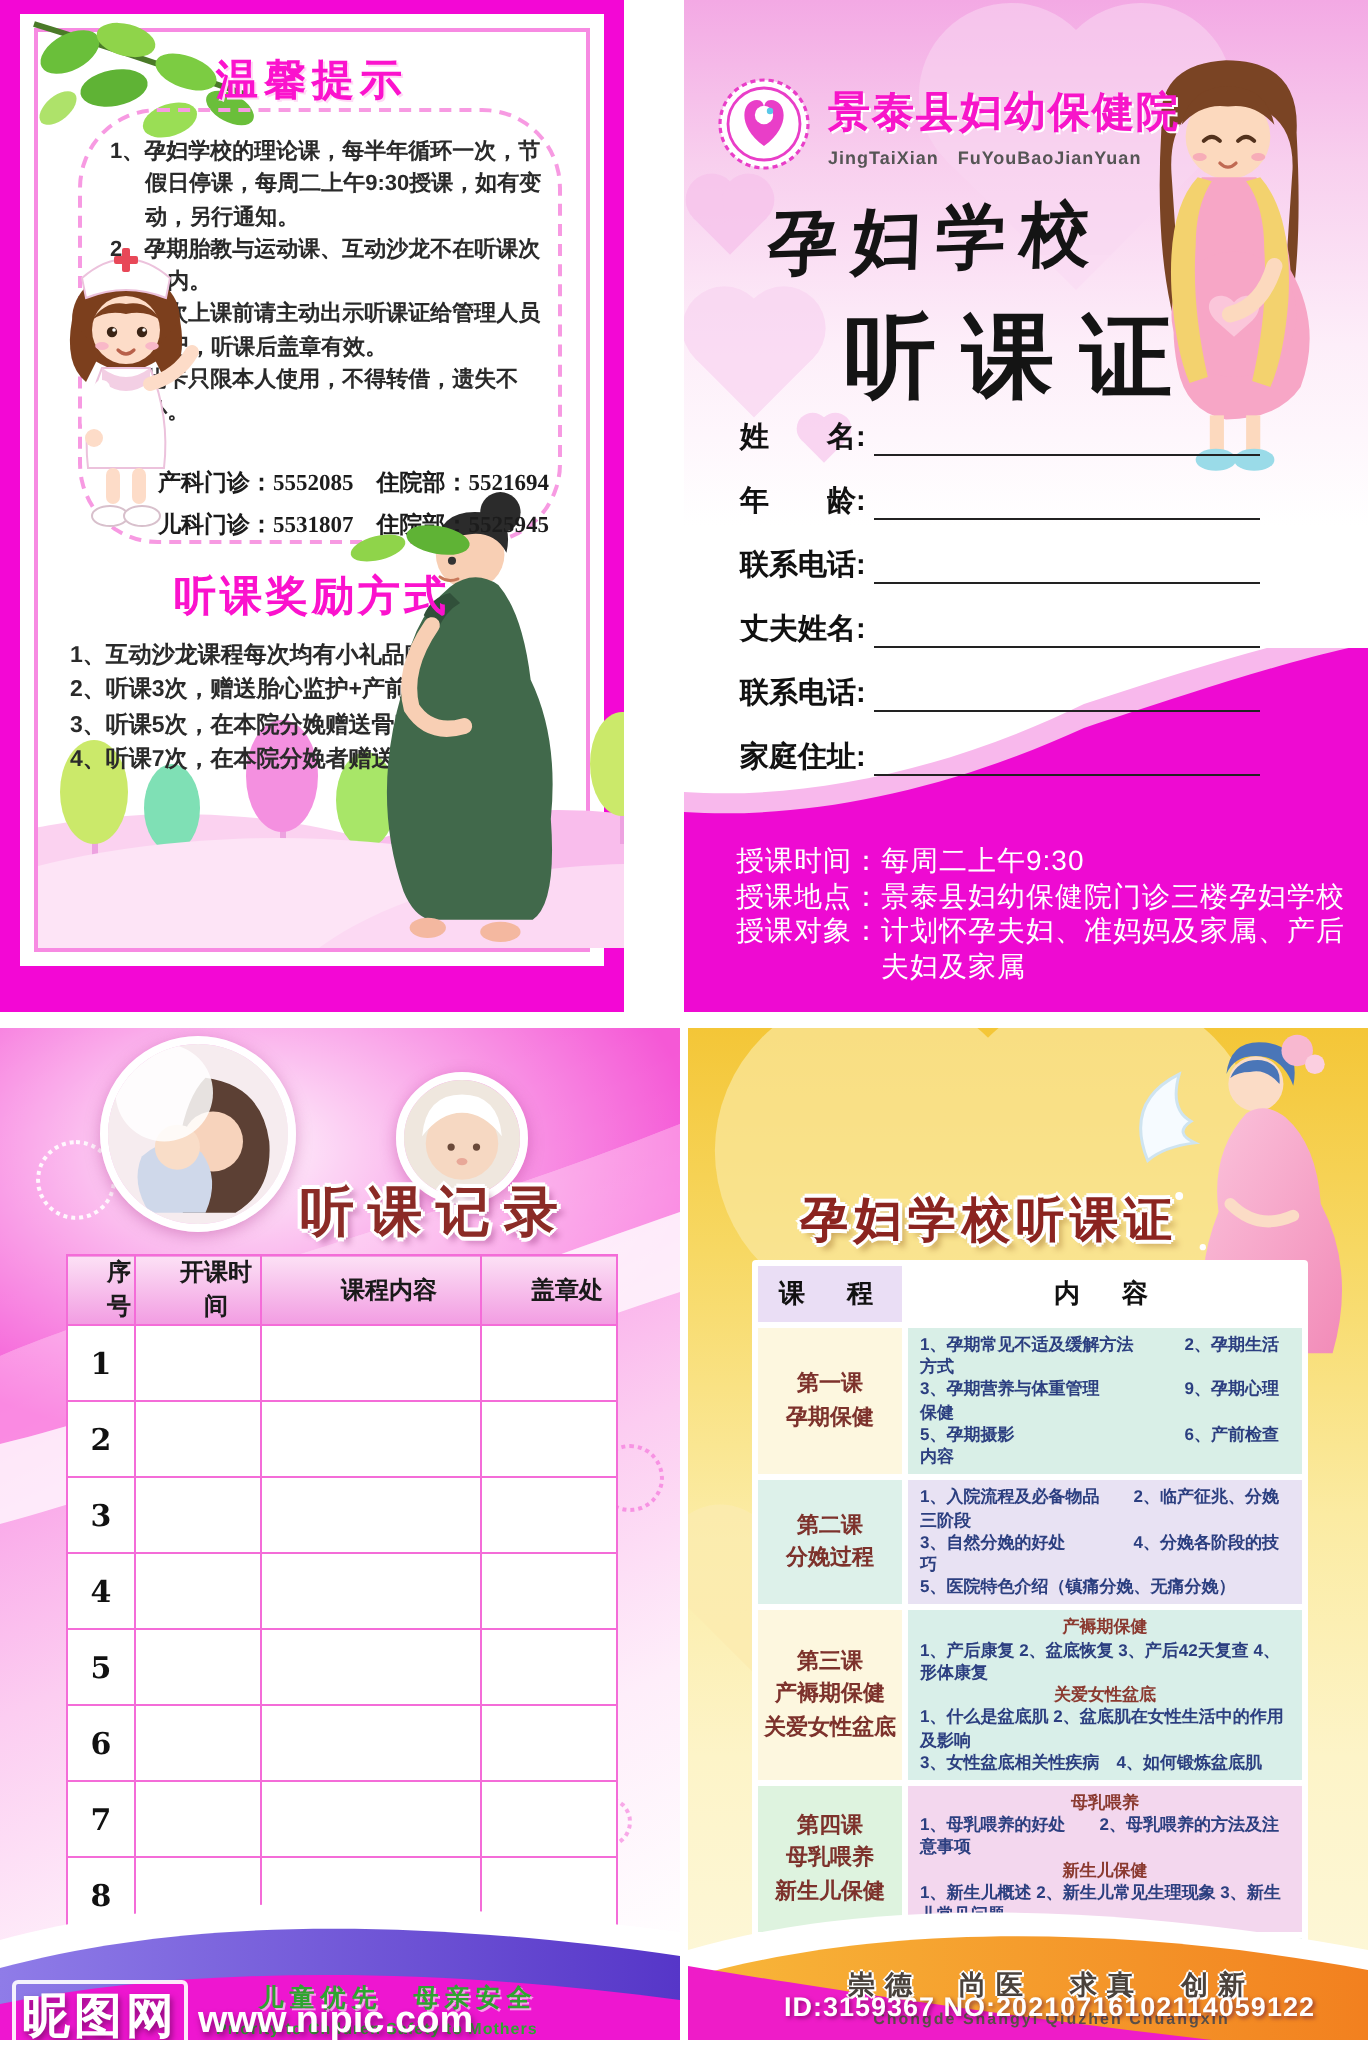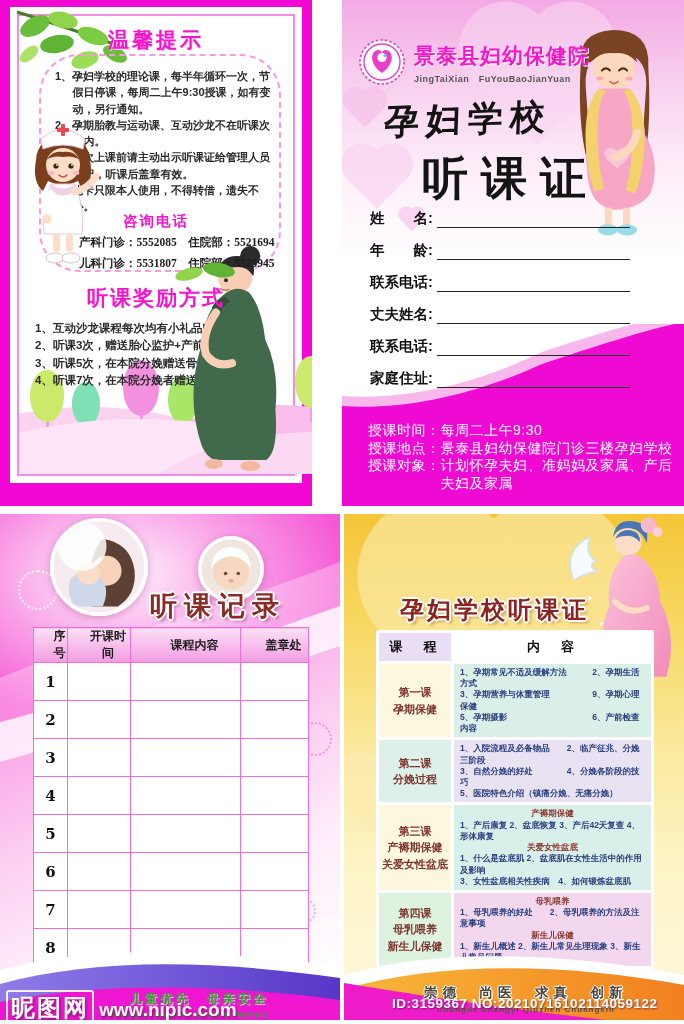--- a/index.html
+++ b/index.html
@@ -145,21 +145,20 @@
       <div class="tips-cloud"></div>
 
       <div class="tips-list">
 
       <div>1、孕妇学校的理论课，每半年循环一次，节假日停课，每周二上午9:30授课，如有变动，另行通知。</div>
           <div>2、孕期胎教与运动课、互动沙龙不在听课次数内。</div>
           <div>3、每次上课前请主动出示听课证给管理人员登记，听课后盖章有效。</div>
           <div>4、此卡只限本人使用，不得转借，遗失不补。</div>
         </div>
 
-      <h3 class="phone-title">咨询电话</h3>
       <div class="phone-lines">
 
       <div>产科门诊：5552085　住院部：5521694</div>
           <div>儿科门诊：5531807　住院部：5525945</div>
         </div>
 
       <svg class="nurse" viewBox="0 0 100 160">
         <ellipse cx="50" cy="48" rx="27" ry="25" fill="#7c3f1d"></ellipse>
         <path d="M23,48 Q19,70 30,79 L37,65 Z" fill="#7c3f1d"></path>
         <path d="M77,48 Q81,70 70,79 L63,65 Z" fill="#7c3f1d"></path>

